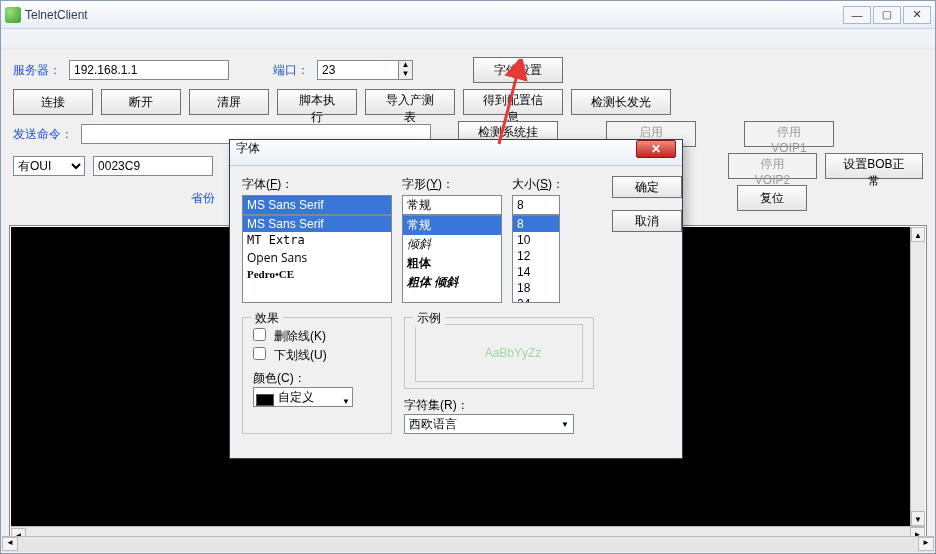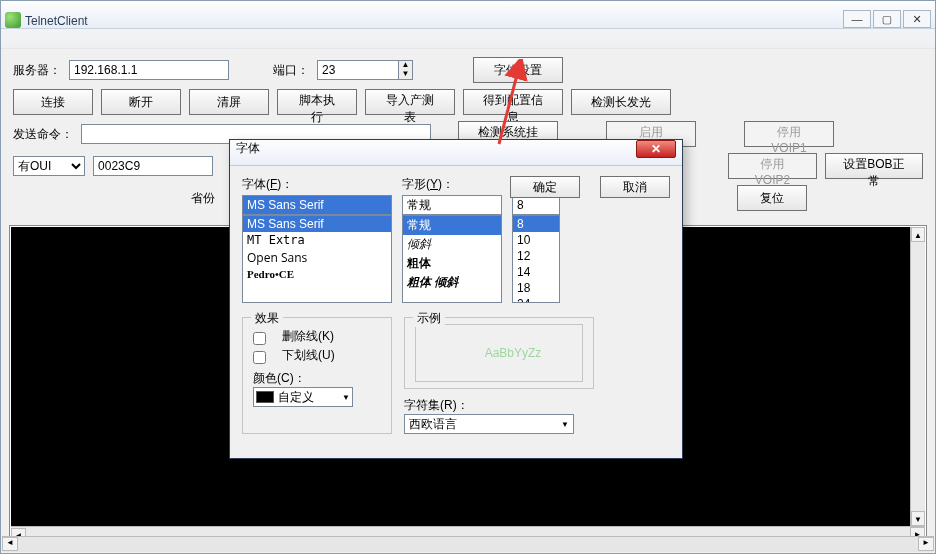--- a/index.html
+++ b/index.html
@@ -1,29 +1,29 @@
 <!DOCTYPE html>
 <html><head>
 <meta charset="utf-8">
 <style>
 * { box-sizing: border-box; margin: 0; padding: 0; font-family: "Microsoft YaHei", SimSun, sans-serif; font-size: 12px; }
 body { background: #fff; width: 936px; height: 554px; overflow: hidden; position: relative; }
 
 
 .main-window { border: 1px solid #8a9db2; width: 936px; height: 554px; position: absolute; background: #f0f0f0; }
-.titlebar { height: 28px; background: linear-gradient(#fdfdfe,#e8eef7); border-bottom: 1px solid #c9d3df; display: flex; align-items: flex-end; padding: 0 4px; }
+.titlebar { height: 28px; background: linear-gradient(#fdfdfe,#e8eef7); border-bottom: 1px solid #c9d3df; display: flex; align-items: center; padding: 0 4px; }
 .titlebar .app-icon { width: 16px; height: 16px; margin-right: 4px; background: radial-gradient(circle at 30% 30%, #9fe07a, #3a9a2e); border-radius: 3px; }
 .titlebar .title { color: #2b3d57; flex: 1; }
 .win-btns { display: flex; gap: 2px; }
 .win-btn { width: 28px; height: 18px; border: 1px solid #a9b8c9; background: #f5f7fb; display: flex; align-items: center; justify-content: center; font-size: 11px; color: #333; }
 
 
 .controls { padding: 8px 12px 4px 12px; }
 .row { display: flex; align-items: center; gap: 8px; margin-bottom: 6px; }
-.lbl { color: #000000; }
+.lbl { color: #1d4ed8; }
 .txt { border: 1px solid #7a8a9a; height: 20px; padding: 2px 4px; background: #fff; }
 .btn { border: 1px solid #707070; background: linear-gradient(#fdfdfd,#e6e6e6); padding: 2px 16px; width: 90px; height: 26px; text-align:center; }
 .sel { border: 1px solid #7a8a9a; height: 20px; background: #fff; }
 .spin { border: 1px solid #7a8a9a; height: 20px; display:flex; align-items:center; background:#fff; }
 .spin input { border:0; width: 80px; padding: 0 4px; height:18px; }
 .spin .arrows { display:flex; flex-direction:column; width:14px; }
 .spin .arrows span { height:9px; line-height:7px; text-align:center; font-size:8px; border-left:1px solid #7a8a9a; background:#eee; cursor:pointer; }
 .disabled { color: #9a9a9a; background: #f3f3f3; margin-left: 40px; }
 
 
@@ -47,27 +47,27 @@
 .font-input { width:150px; }
 .style-input { width:100px; }
 .size-input { width:48px; }
 .listbox { border:1px solid #7a8a9a; background:#fff; overflow:hidden; }
 .listbox.font-list { width:150px; height:88px; }
 .listbox.style-list { width:100px; height:88px; }
 .listbox.size-list { width:48px; height:88px; }
 .listbox .item { padding:1px 4px; white-space:nowrap; }
 .listbox .sel-item { background:#3a76d6; color:#fff; }
 .dlg-row { display:flex; gap:10px; margin-bottom: 5px; }
-.dlg-btns { position:absolute; right:12px; top:10px; display:flex; flex-direction:row; gap:20px; }
+.dlg-btns { position:absolute; right:0; top:10px; display:flex; flex-direction:column; gap:12px; }
 .dlg-btn { width:70px; height:22px; border:1px solid #707070; background:linear-gradient(#fdfdfd,#e6e6e6); text-align:center; line-height:20px; }
 
 .groupbox { border:1px solid #c5c5c5; padding:8px 10px 10px 10px; margin-top:8px; position:relative; }
 .groupbox .gtitle { position:absolute; top:-8px; left:8px; background:#f0f0f0; padding:0 4px; }
-.cb-row { display:flex; align-items:flex-end; gap:16px; margin:2px 0; }
-.color-sel { display:flex; align-items:center; border:1px solid #7a8a9a; background:#fff; width:100px; height:20px; padding:0 2px; }
+.cb-row { display:flex; align-items:flex-start; gap:8px; margin:2px 0; }
+.color-sel { display:flex; align-items:flex-end; border:1px solid #7a8a9a; background:#fff; width:100px; height:20px; padding:0 2px; }
 .color-sel .sw { width:18px; height:12px; background:#000; margin-right:4px; border:1px solid #555; }
 .color-sel .arrow { margin-left:auto; font-size:8px; }
 .sample-box { border:1px solid #c5c5c5; height:58px; display:flex; align-items:center; justify-content:center; color:#9fd69f; font-family: "MS Sans Serif", Arial; padding-left: 28px; }
 .charset-sel { border:1px solid #7a8a9a; background:#fff; width:170px; height:20px; display:flex; align-items:center; padding:0 4px; }
 .charset-sel .arrow { margin-left:auto; font-size:8px; }
 
 .fade-tabs { height:20px; background:linear-gradient(#f4f6f9,#edf1f6); border-bottom:1px solid #d9dde4; opacity:.5; }
 
 
 .arrow-annot { position:absolute; left:468px; top:58px; pointer-events:none; }

